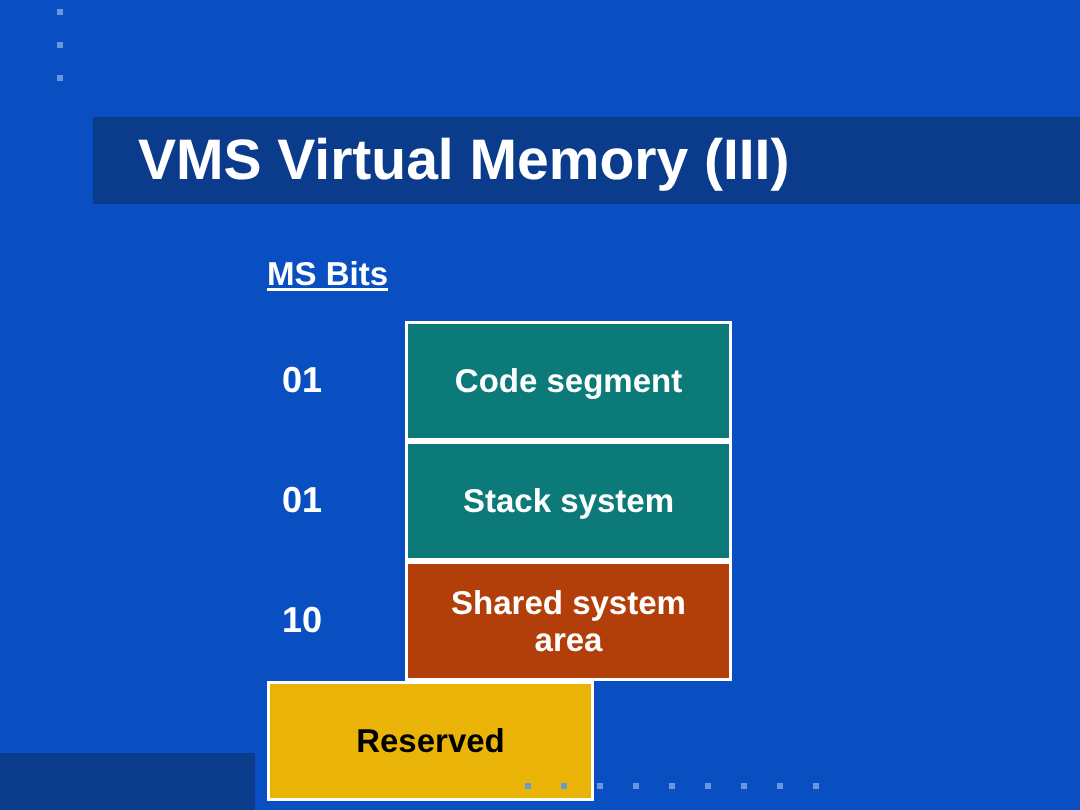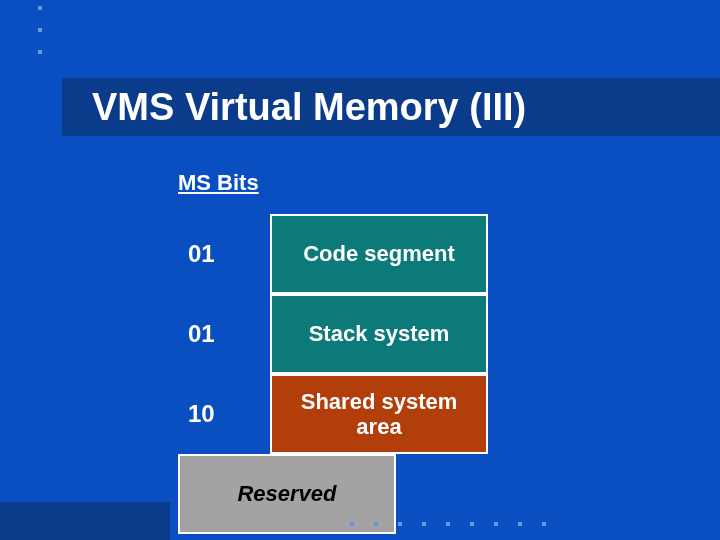--- a/index.html
+++ b/index.html
@@ -72,21 +72,21 @@
     color: #ffffff;
     font-size: 22px;
     font-weight: bold;
     text-align: center;
     line-height: 1.15;
     padding: 10px;
   }
   .c0 { background: #0d7a7a; }
   .c1 { background: #0d7a7a; }
   .c2 { background: #b23e0a; }
-  .c3 { background: #a3a3a3; color: #000; font-style: italic; }
+  .c3 { background: #eab308; color: #000; }
   .footer-bar {
     position: absolute;
     left: 0;
     bottom: 0;
     width: 170px;
     height: 38px;
     background: #0b3c8c;
   }
   .footer-dots {
     position: absolute;

